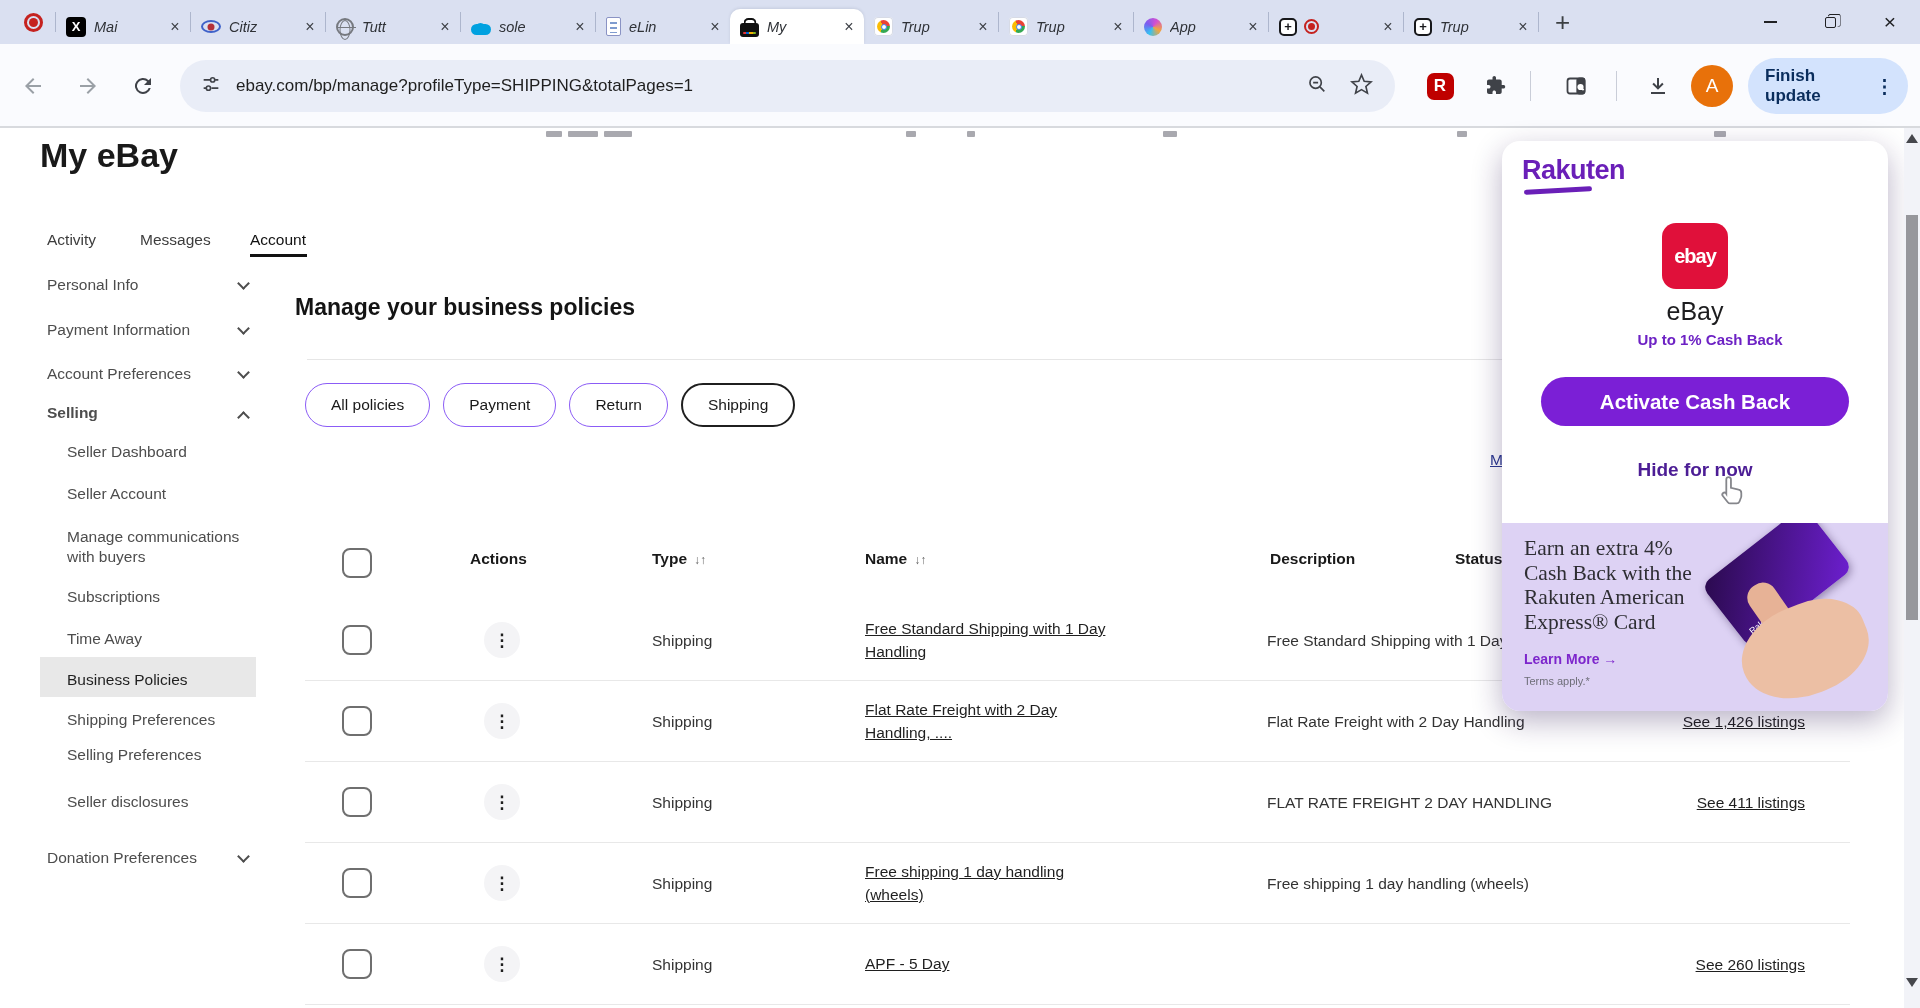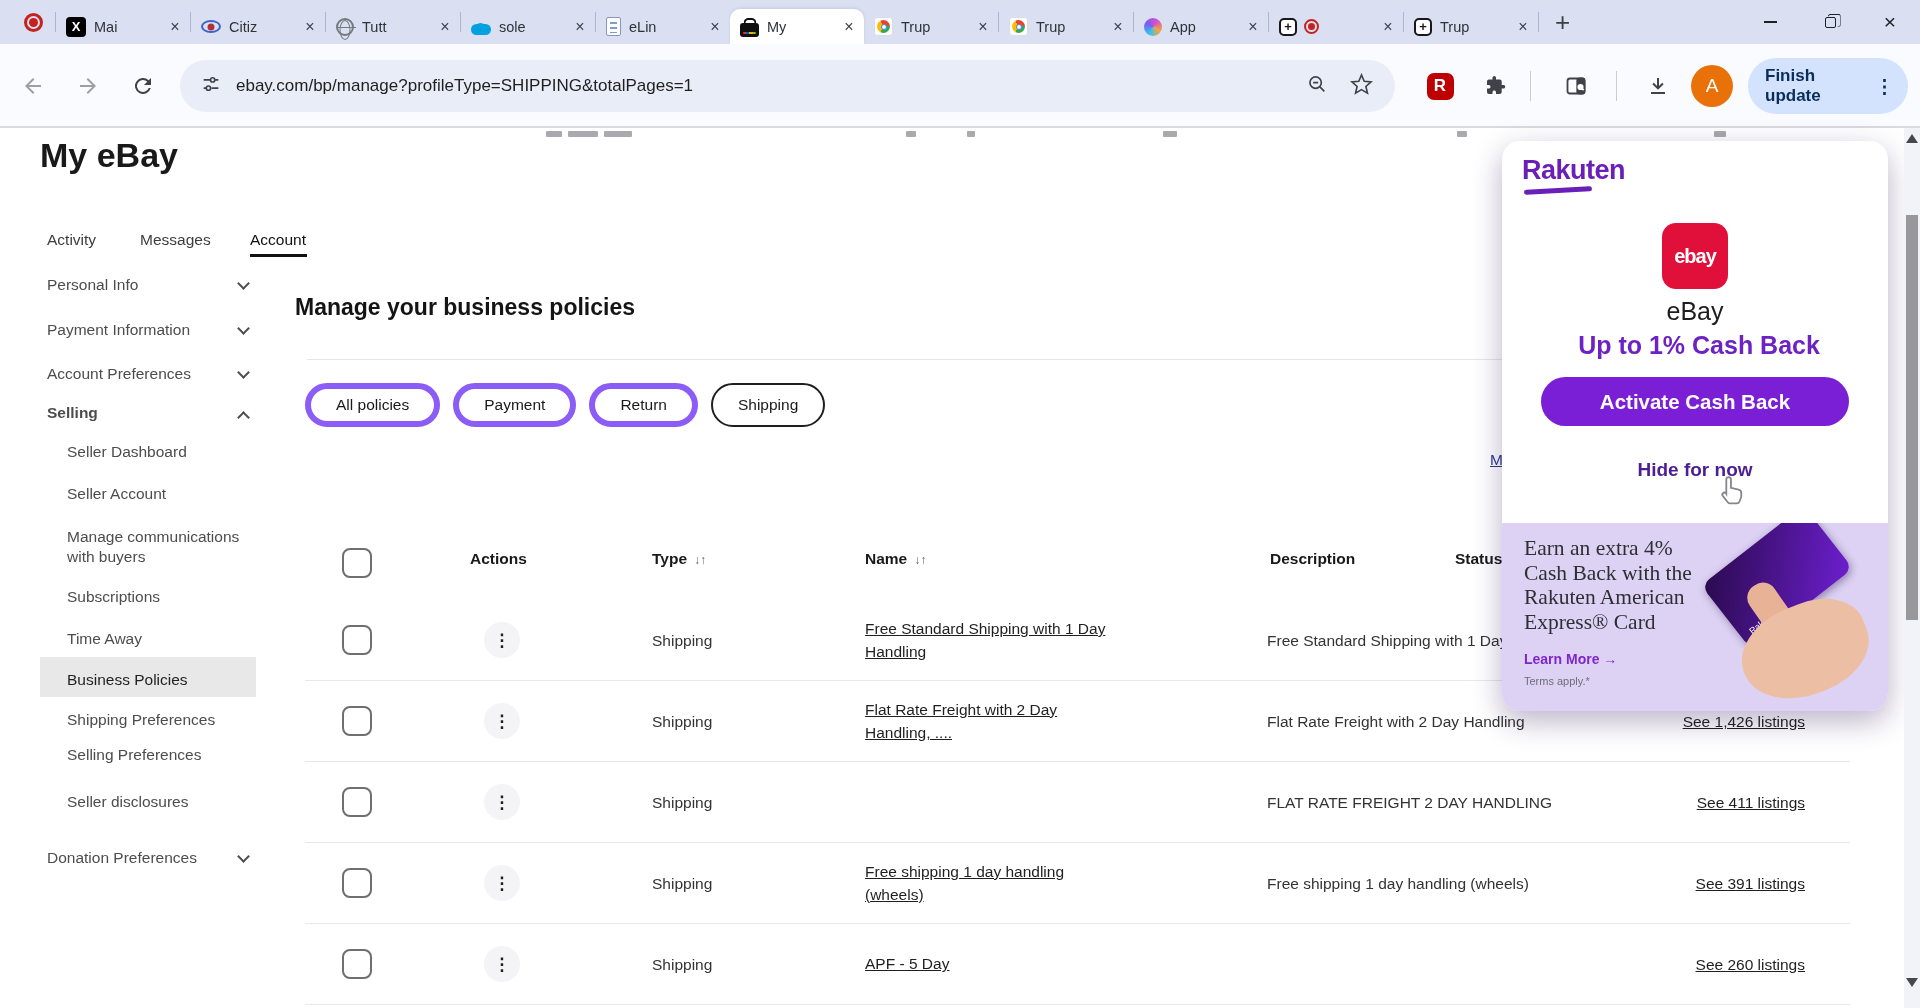--- a/index.html
+++ b/index.html
@@ -8,21 +8,21 @@
   #app{position:relative;width:1920px;height:1008px;overflow:hidden;background:#fff;}
 
   
   .tabstrip{position:absolute;top:0;left:0;width:1920px;height:44px;background:#dae0f1;display:flex;align-items:center;}
   .rec-dot{width:19px;height:19px;border:3px solid #c5221f;border-radius:50%;margin:0 12px 0 24px;position:relative;flex:none;}
   .rec-dot::after{content:"";position:absolute;inset:2px;background:#c5221f;border-radius:50%;}
   .strip-sep{width:1px;height:20px;background:#8f99b5;opacity:.6;flex:none;}
   .tab{position:relative;height:35px;margin-top:9px;width:134px;flex:none;display:flex;align-items:center;padding:0 6px 0 10px;border-radius:10px 10px 0 0;color:#3c4043;}
   .tab.active{background:#fff;box-shadow:0 -1px 3px rgba(60,64,90,.12);}
   .tab .lbl{font-size:14.5px;margin-left:8px;white-space:nowrap;overflow:hidden;flex:1;color:#2f3237;
-    -webkit-mask-image:linear-gradient(90deg,#000 65%,transparent 95%);mask-image:linear-gradient(90deg,#000 65%,transparent 95%);}
+    -webkit-mask-image:linear-gradient(90deg,#000 65%,transparent 95%);mask-image:linear-gradient(90deg,#000 65%,transparent 95%);font-style:italic;}
   .tab .x{font-size:16px;color:#3f4248;margin-left:2px;flex:none;width:18px;text-align:center;}
   .newtab{font-size:26px;color:#3c4043;margin-left:16px;flex:none;font-weight:300;}
   .wincontrols{position:absolute;right:0;top:0;height:44px;display:flex;}
   .winbtn{width:60px;height:44px;display:flex;align-items:center;justify-content:center;color:#202124;}
   .minbar{width:13px;height:2px;background:#202124;}
   .restore{width:11px;height:11px;border:1.6px solid #202124;border-radius:2px;position:relative;}
   .restore::before{content:"";position:absolute;top:-4px;left:2px;width:11px;height:11px;border:1.6px solid #202124;border-radius:2px;clip-path:polygon(0 0,100% 0,100% 100%,78% 100%,78% 22%,0 22%);}
   .closex{font-size:21px;font-weight:300;}
 
   
@@ -77,21 +77,21 @@
   .side-item.lvl0{left:7px;}
   .side-item.act{color:#1f1f1f;}
   .side-bg{position:absolute;left:0;top:527px;width:216px;height:40px;background:#e8e8e8;}
   .chev{position:absolute;left:199px;width:9px;height:9px;border-right:2px solid #4d4d4d;border-bottom:2px solid #4d4d4d;}
   .chev.down{transform:rotate(45deg);}
   .chev.up{transform:rotate(-135deg);}
 
   .m-head{position:absolute;left:295px;top:164px;font-size:23px;font-weight:bold;color:#141414;}
   .m-div{position:absolute;left:307px;top:229px;width:1195px;height:1px;background:#e6e6e6;}
   .pills{position:absolute;left:305px;top:253px;display:flex;gap:13px;}
-  .pill{height:44px;border-radius:22px;border:6px solid #8b5cf6;background:#fff;display:flex;align-items:center;padding:0 25px;font-size:15.5px;color:#191919;}
+  .pill{height:44px;border-radius:22px;border:1px solid #8b5cf6;background:#fff;display:flex;align-items:center;padding:0 25px;font-size:15.5px;color:#191919;}
   .pill.sel{border:2px solid #1f1f1f;}
   .m-link{position:absolute;left:1490px;top:321px;font-size:15.5px;color:#2b3990;text-decoration:underline;}
 
   .th{position:absolute;top:420px;font-size:15.5px;font-weight:bold;color:#191919;}
   .sortarr{font-size:12px;color:#666;font-weight:normal;margin-left:7px;}
   .cb{position:absolute;width:30px;height:30px;border:2px solid #6f6f6f;border-radius:8px;background:#fff;}
   .rows{position:absolute;left:0;top:470px;width:1920px;}
   .trow{position:relative;height:81px;}
   .trow .sep{position:absolute;left:305px;bottom:0;width:1545px;height:1px;background:#e8e8e8;}
   .kebabbtn{position:absolute;left:484px;top:22px;width:36px;height:36px;border-radius:50%;background:#f4f4f6;display:flex;align-items:center;justify-content:center;color:#1f1f1f;font-size:17px;font-weight:bold;}
@@ -102,21 +102,21 @@
   .celllist{position:absolute;right:115px;top:0;height:81px;display:flex;align-items:center;font-size:15.5px;}
   .celllist span{color:#1f1f1f;text-decoration:underline;}
 
   
   .rak{position:absolute;left:1502px;top:141px;width:386px;height:570px;background:#fff;border-radius:18px;box-shadow:0 10px 30px rgba(40,20,80,.32);z-index:5;overflow:hidden;}
   .rak-logo{position:absolute;left:20px;top:14px;font-size:27px;font-weight:800;color:#6a1fb8;letter-spacing:-.5px;}
   .rak-swoosh{position:absolute;left:22px;top:47px;width:68px;height:5px;background:#6a1fb8;border-radius:3px;transform:rotate(-3deg);}
   .ebay-tile{position:absolute;left:160px;top:82px;width:66px;height:66px;border-radius:14px;background:#e0103a;display:flex;align-items:center;justify-content:center;}
   .ebay-tile span{color:#fff;font-size:20px;font-weight:bold;letter-spacing:-1px;}
   .rak-merchant{position:absolute;left:0;top:156px;width:100%;text-align:center;font-size:25px;color:#1d1d1f;}
-  .rak-offer{position:absolute;left:4px;top:190px;width:100%;text-align:center;font-size:25px;font-weight:bold;color:#6d22c4;}
+  .rak-offer{position:absolute;left:15px;top:190px;width:100%;text-align:center;font-size:15px;font-weight:bold;color:#6d22c4;}
   .rak-btn{position:absolute;left:39px;top:236px;width:308px;height:49px;border-radius:25px;background:#7b1fd6;display:flex;align-items:center;justify-content:center;color:#fff;font-size:20.5px;font-weight:bold;}
   .rak-hide{position:absolute;left:0;top:318px;width:100%;text-align:center;font-size:19px;font-weight:bold;color:#4c1d95;}
   .handcur{position:absolute;left:212px;top:330px;}
   .rak-banner{position:absolute;left:0;top:382px;width:386px;height:188px;background:#ddd2f4;overflow:hidden;}
   .ban-text{position:absolute;left:22px;top:13px;font-family:"Liberation Serif",serif;font-size:21.5px;line-height:24.5px;color:#2e2e33;}
   .ban-learn{position:absolute;left:22px;top:128px;font-size:14px;font-weight:bold;color:#7d26cc;}
   .ban-terms{position:absolute;left:22px;top:152px;font-size:11px;color:#6e6e78;}
   .cc-card{position:absolute;left:210px;top:14px;width:130px;height:80px;border-radius:10px;background:linear-gradient(135deg,#2a0a4d,#6d1fd0);transform:rotate(-38deg);box-shadow:0 3px 8px rgba(30,10,60,.4);}
   .cc-card i{position:absolute;left:10px;bottom:8px;font-style:normal;color:#fff;font-size:9px;}
   .cc-hand{position:absolute;left:238px;top:82px;width:130px;height:90px;background:#ecbfa4;border-radius:48% 42% 46% 50%;transform:rotate(-22deg);}
@@ -379,23 +379,20 @@
           <div class="sep"></div>
         </div>
         <div class="trow">
           <div class="cb" style="left: 342px; top: 25px;"></div>
           <div class="kebabbtn">⋮</div>
           <div class="celltype">Shipping</div>
           <div class="cellname">
             <span>Free shipping 1 day handling (wheels)</span>
           </div>
           <div class="celldesc">Free shipping 1 day handling (wheels)</div>
-          <div class="celllist">
-            <span>See 391 listings</span>
-          </div>
           <div class="sep"></div>
         </div>
         <div class="trow">
           <div class="cb" style="left: 342px; top: 25px;"></div>
           <div class="kebabbtn">⋮</div>
           <div class="celltype">Shipping</div>
           <div class="cellname">
             <span>APF - 5 Day</span>
           </div>
           <div class="celldesc"></div>

